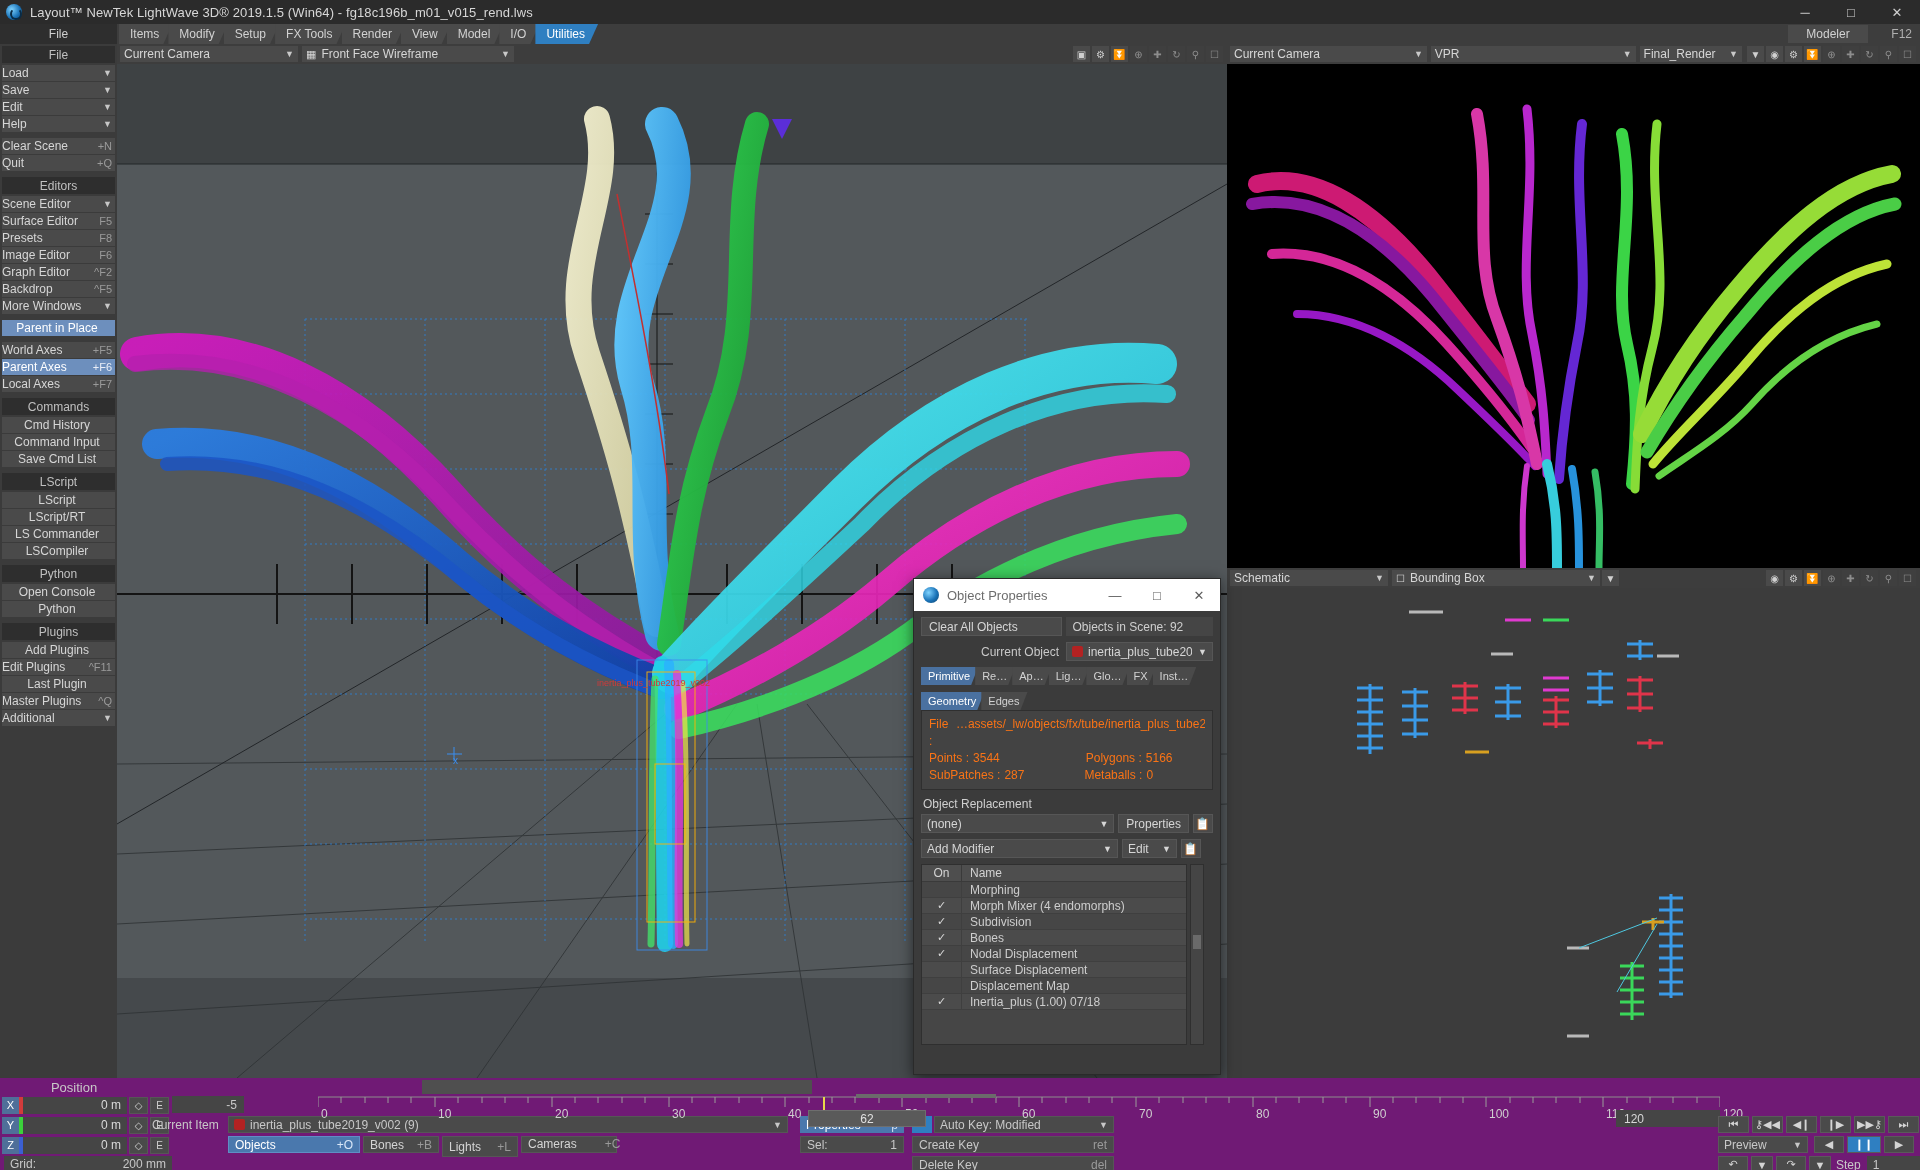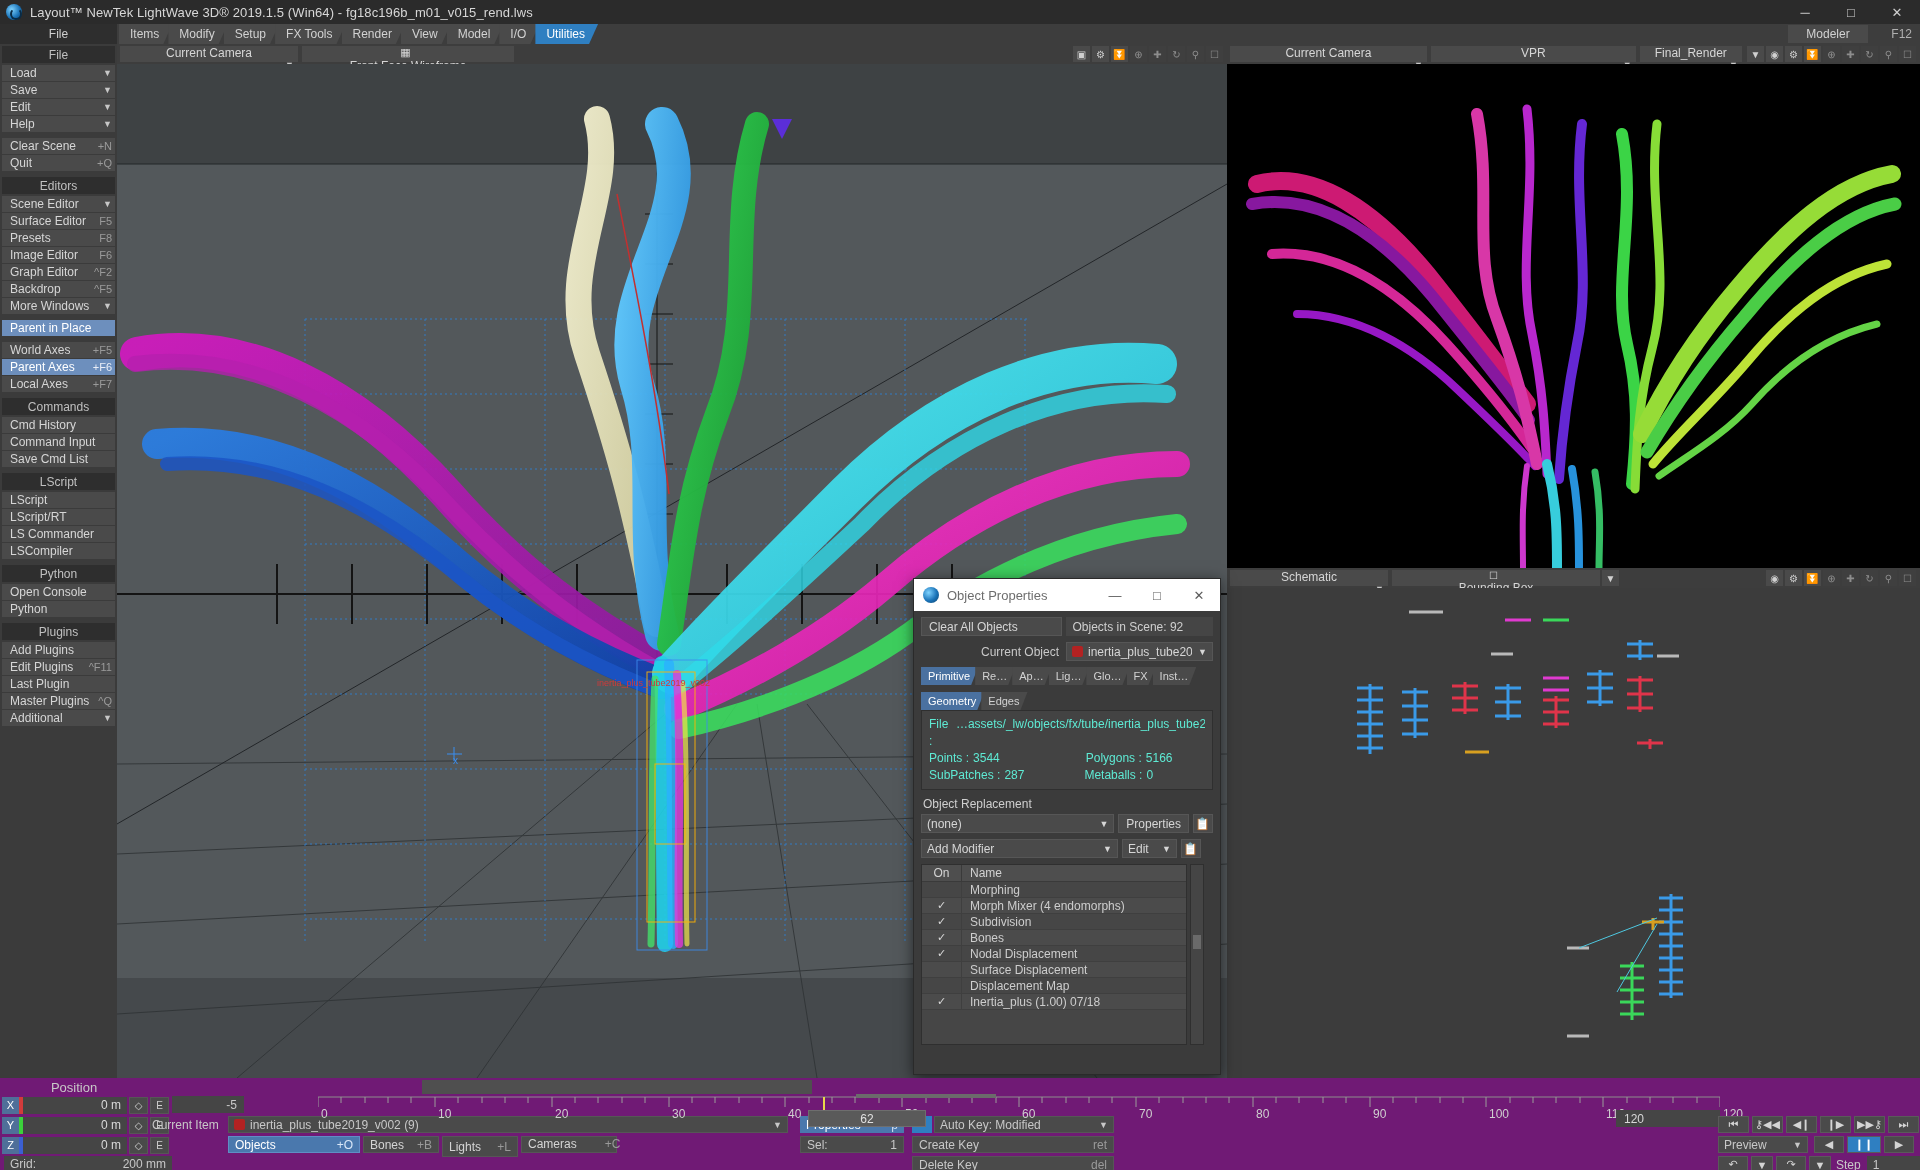--- a/index.html
+++ b/index.html
@@ -69,39 +69,38 @@
     background: #3b3b3b; padding: 2px 2px 0 2px;
   }
   .grp-hdr {
     height: 17px; background: #2e2e2e; color: #c0c0c0; font-size: 12px;
     display: flex; align-items: center; justify-content: center;
     margin: 6px 0 2px 0;
   }
   .grp-hdr.first { margin-top: 0; }
   .sb-item {
     height: 16px; background: #4a4a4a; color: #d6d6d6; font-size: 12px;
-    display: flex; align-items: center; padding: 0 3px 0 8px; margin-bottom: 1px;
-    position: relative; white-space: nowrap;
+    display: flex; align-items: center; padding: 0 3px 0 0; margin-bottom: 1px;
+    position: relative; white-space: nowrap; justify-content: center;
   }
   .sb-item.sel { background: #6d8fbd; color: #ffffff; }
   .sb-item .sk { margin-left: auto; color: #9a9a9a; font-size: 11px; padding-left: 3px; }
   .sb-item.sel .sk { color: #e9eef7; }
   .sb-item .chev { margin-left: auto; font-size: 9px; color: #c7c7c7; }
   .sb-gap { height: 5px; }
 
   
   #viewtop {
     position: absolute; left: 117px; top: 44px; width: 1110px; height: 20px;
     background: #3d3d3d; display: flex; align-items: center;
   }
   .vsel {
     height: 16px; background: #4a4a4a; color: #d6d6d6; font-size: 12px;
     display: flex; align-items: center; padding: 0 4px; margin-left: 3px;
     position: relative;
-    flex-direction: column;
   }
   .vsel .chev { margin-left: auto; font-size: 9px; padding-left: 6px; color: #c9c9c9; }
   .ico-btn {
     width: 17px; height: 16px; background: #4a4a4a; margin-left: 2px;
     display: flex; align-items: center; justify-content: center;
     color: #d0d0d0; font-size: 10px;
   }
   .ico-btn.dark { background: #3f3f3f; color: #8d8d8d; }
 
   #viewport {
@@ -167,21 +166,21 @@
   .drop .chev { margin-left: auto; font-size: 9px; padding-left: 6px; }
   .op-tabs { display: flex; margin: 2px 0 0 0; }
   .op-tab {
     height: 18px; font-size: 11px; color: #d2d2d2; background: #4a4a4a;
     display: flex; align-items: center; padding: 0 8px 0 7px;
     clip-path: polygon(0 0, 100% 0, calc(100% - 7px) 100%, 0 100%);
     margin-right: -3px;
   }
   .op-tab.active { background: #4a71a0; color: #ffffff; }
   .op-panel { background: #434343; border: 1px solid #2f2f2f; padding: 5px 7px; }
-  .info-line { font-size: 12px; color: #5eead4; line-height: 17px; display: flex; }
+  .info-line { font-size: 12px; color: #f97316; line-height: 17px; display: flex; }
   .info-line .c2 { margin-left: 86px; }
   .sect-lbl { font-size: 12px; color: #cfcfcf; margin: 7px 0 3px 2px; }
   .modtable { background: #464646; border: 1px solid #2f2f2f; height: 181px; overflow: hidden; }
   .modhdr { display: flex; height: 17px; background: #4e4e4e; border-bottom: 1px solid #3a3a3a; }
   .modhdr div { font-size: 12px; color: #d3d3d3; display: flex; align-items: center; }
   .modrow { display: flex; height: 16px; border-bottom: 1px solid #3f3f3f; }
   .modrow .on {
     width: 40px; display: flex; align-items: center; justify-content: center;
     font-size: 11px; color: #d8d8d8; border-right: 1px solid #3f3f3f;
   }

